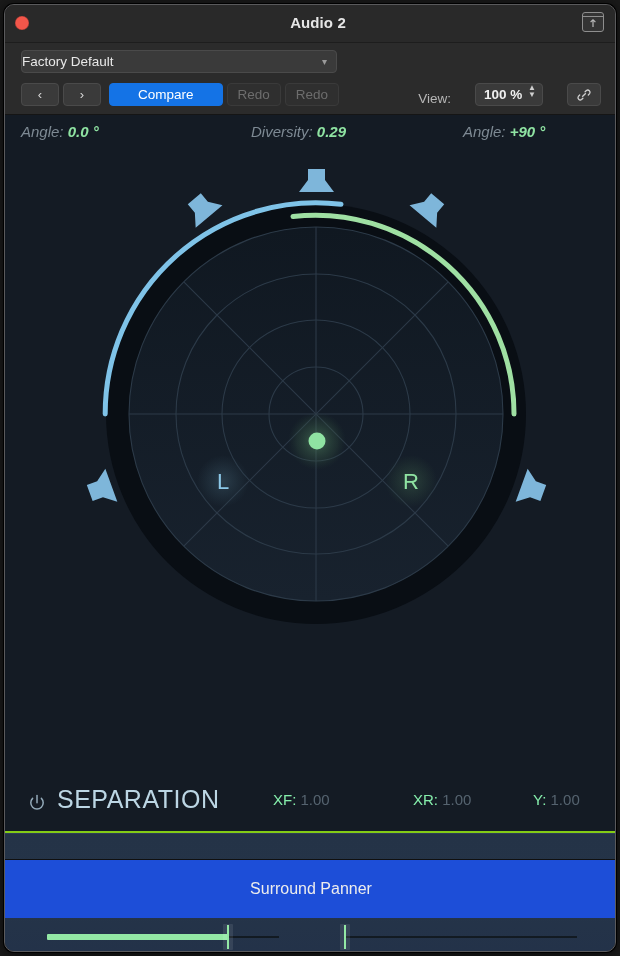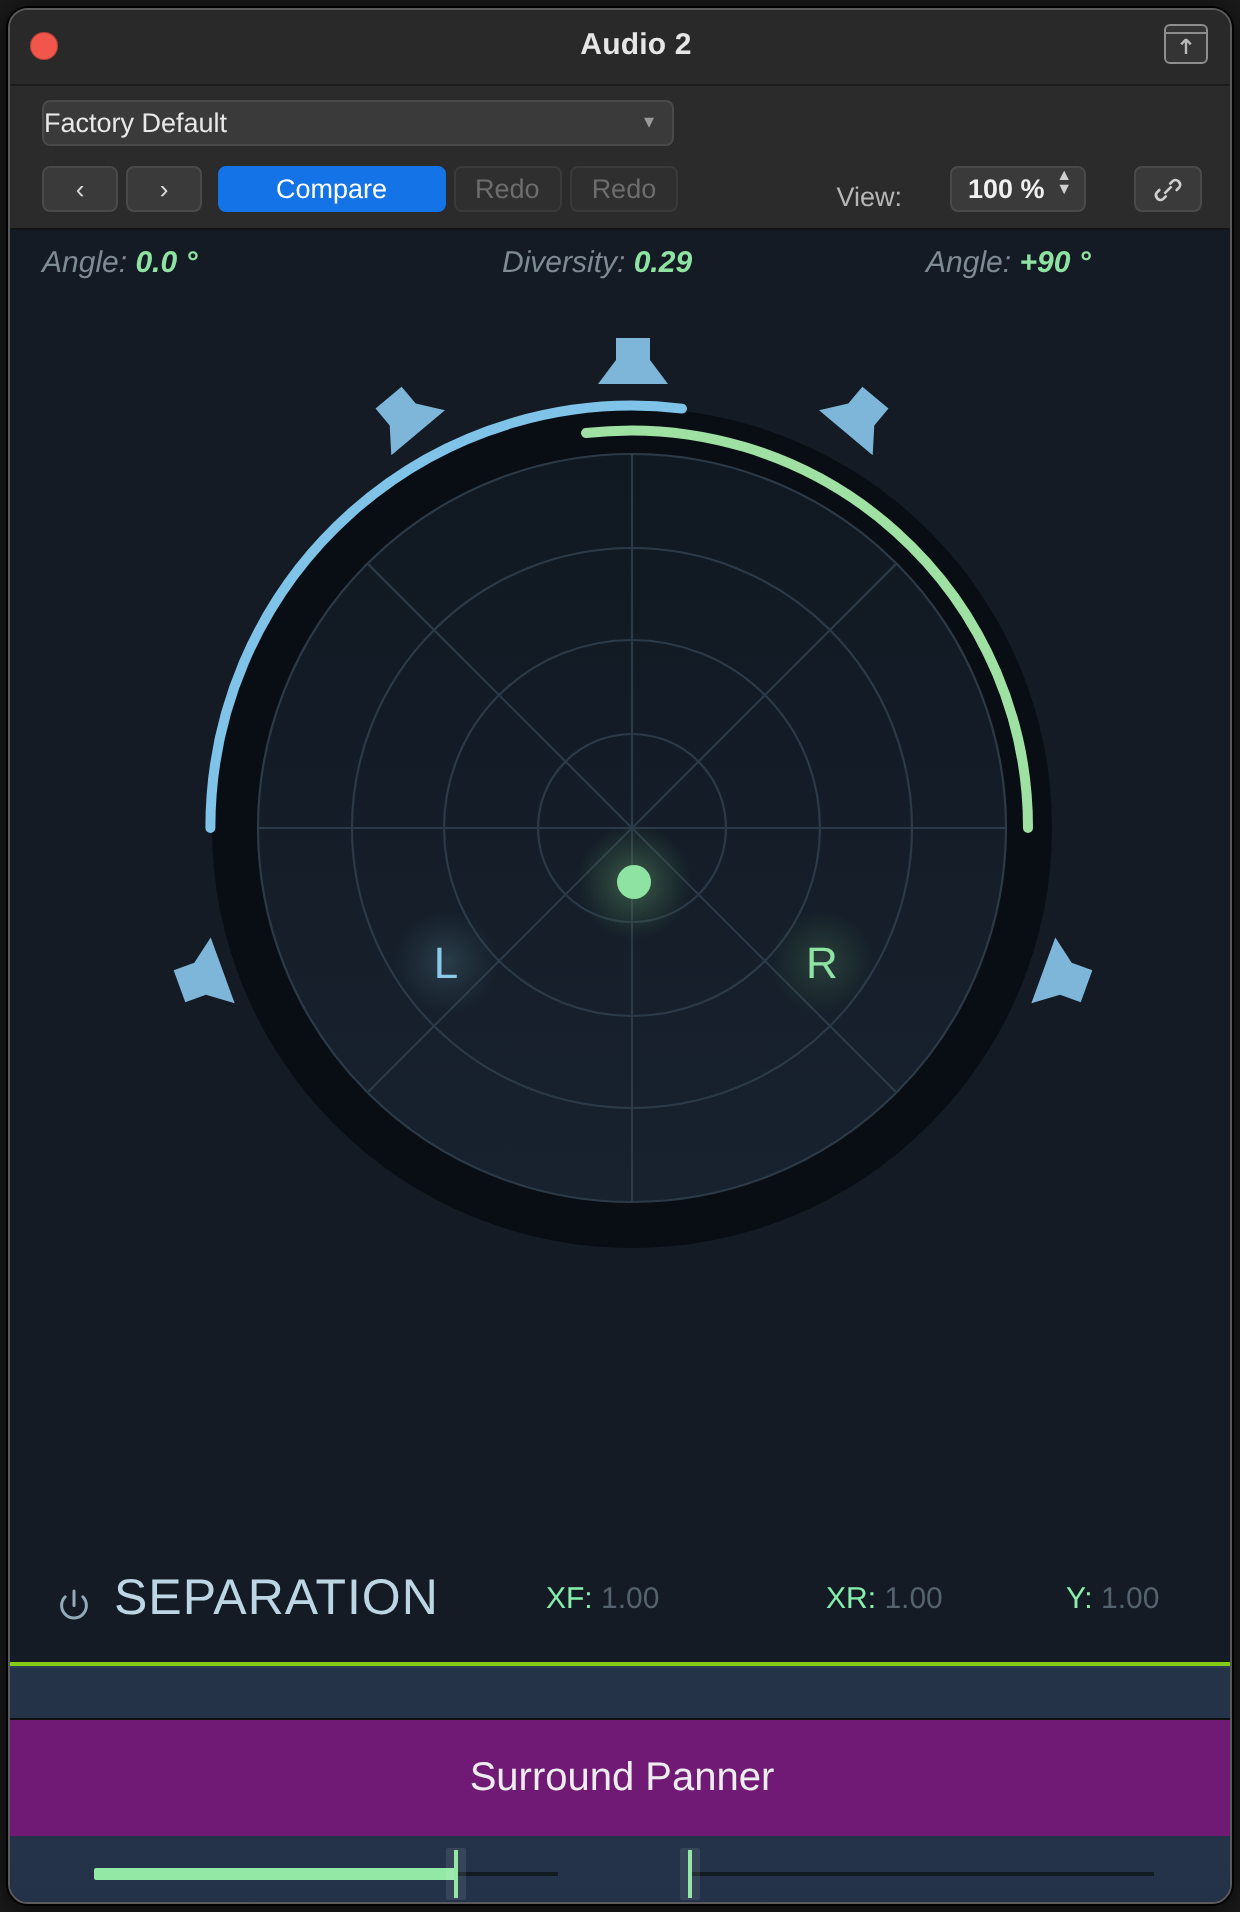--- a/index.html
+++ b/index.html
@@ -319,24 +319,24 @@
     background: #93e8a5;
   }
 
   
   .footer {
     position: absolute;
     left: 0;
     bottom: 0;
     width: 612px;
     height: 58px;
-    background: #701a75;
+    background: #1d4ed8;
     border-top: 1px solid #101010;
     color: #ededed;
-    font-size: 20px;
+    font-size: 16px;
     display: flex;
     align-items: center;
     justify-content: center;
   }
 </style>
 </head>
 <body>
 
 <div class="window">
 

